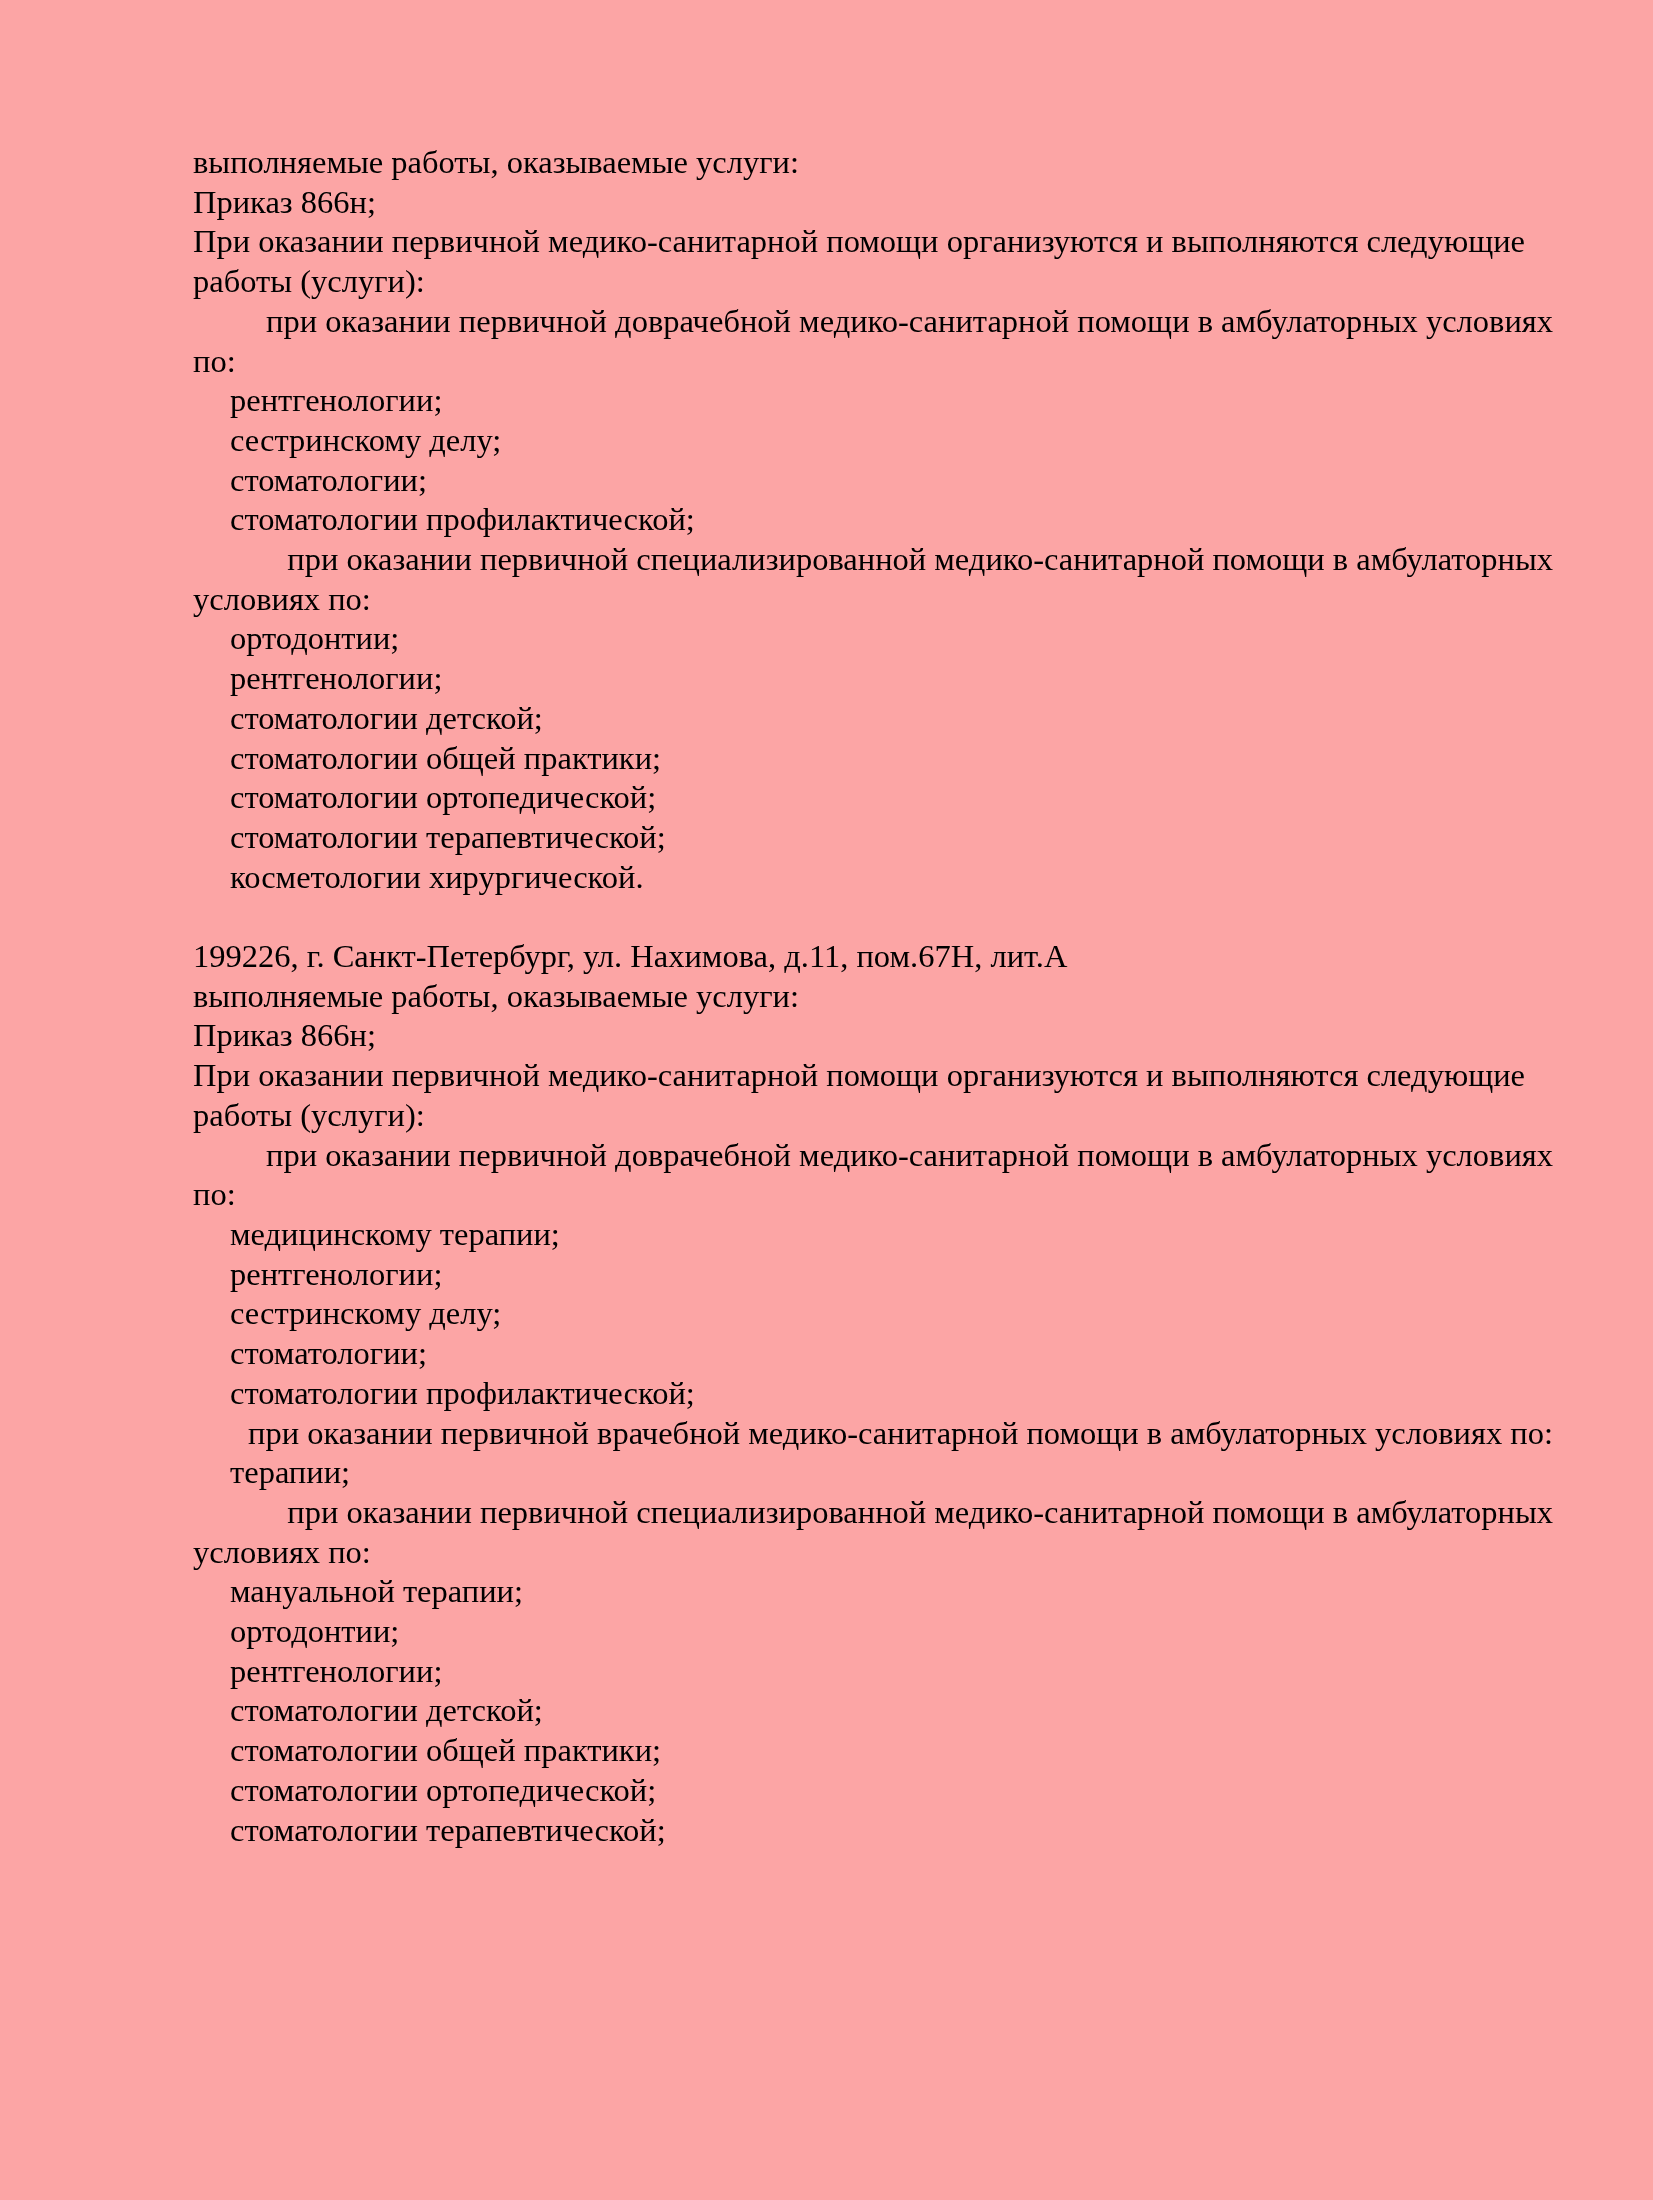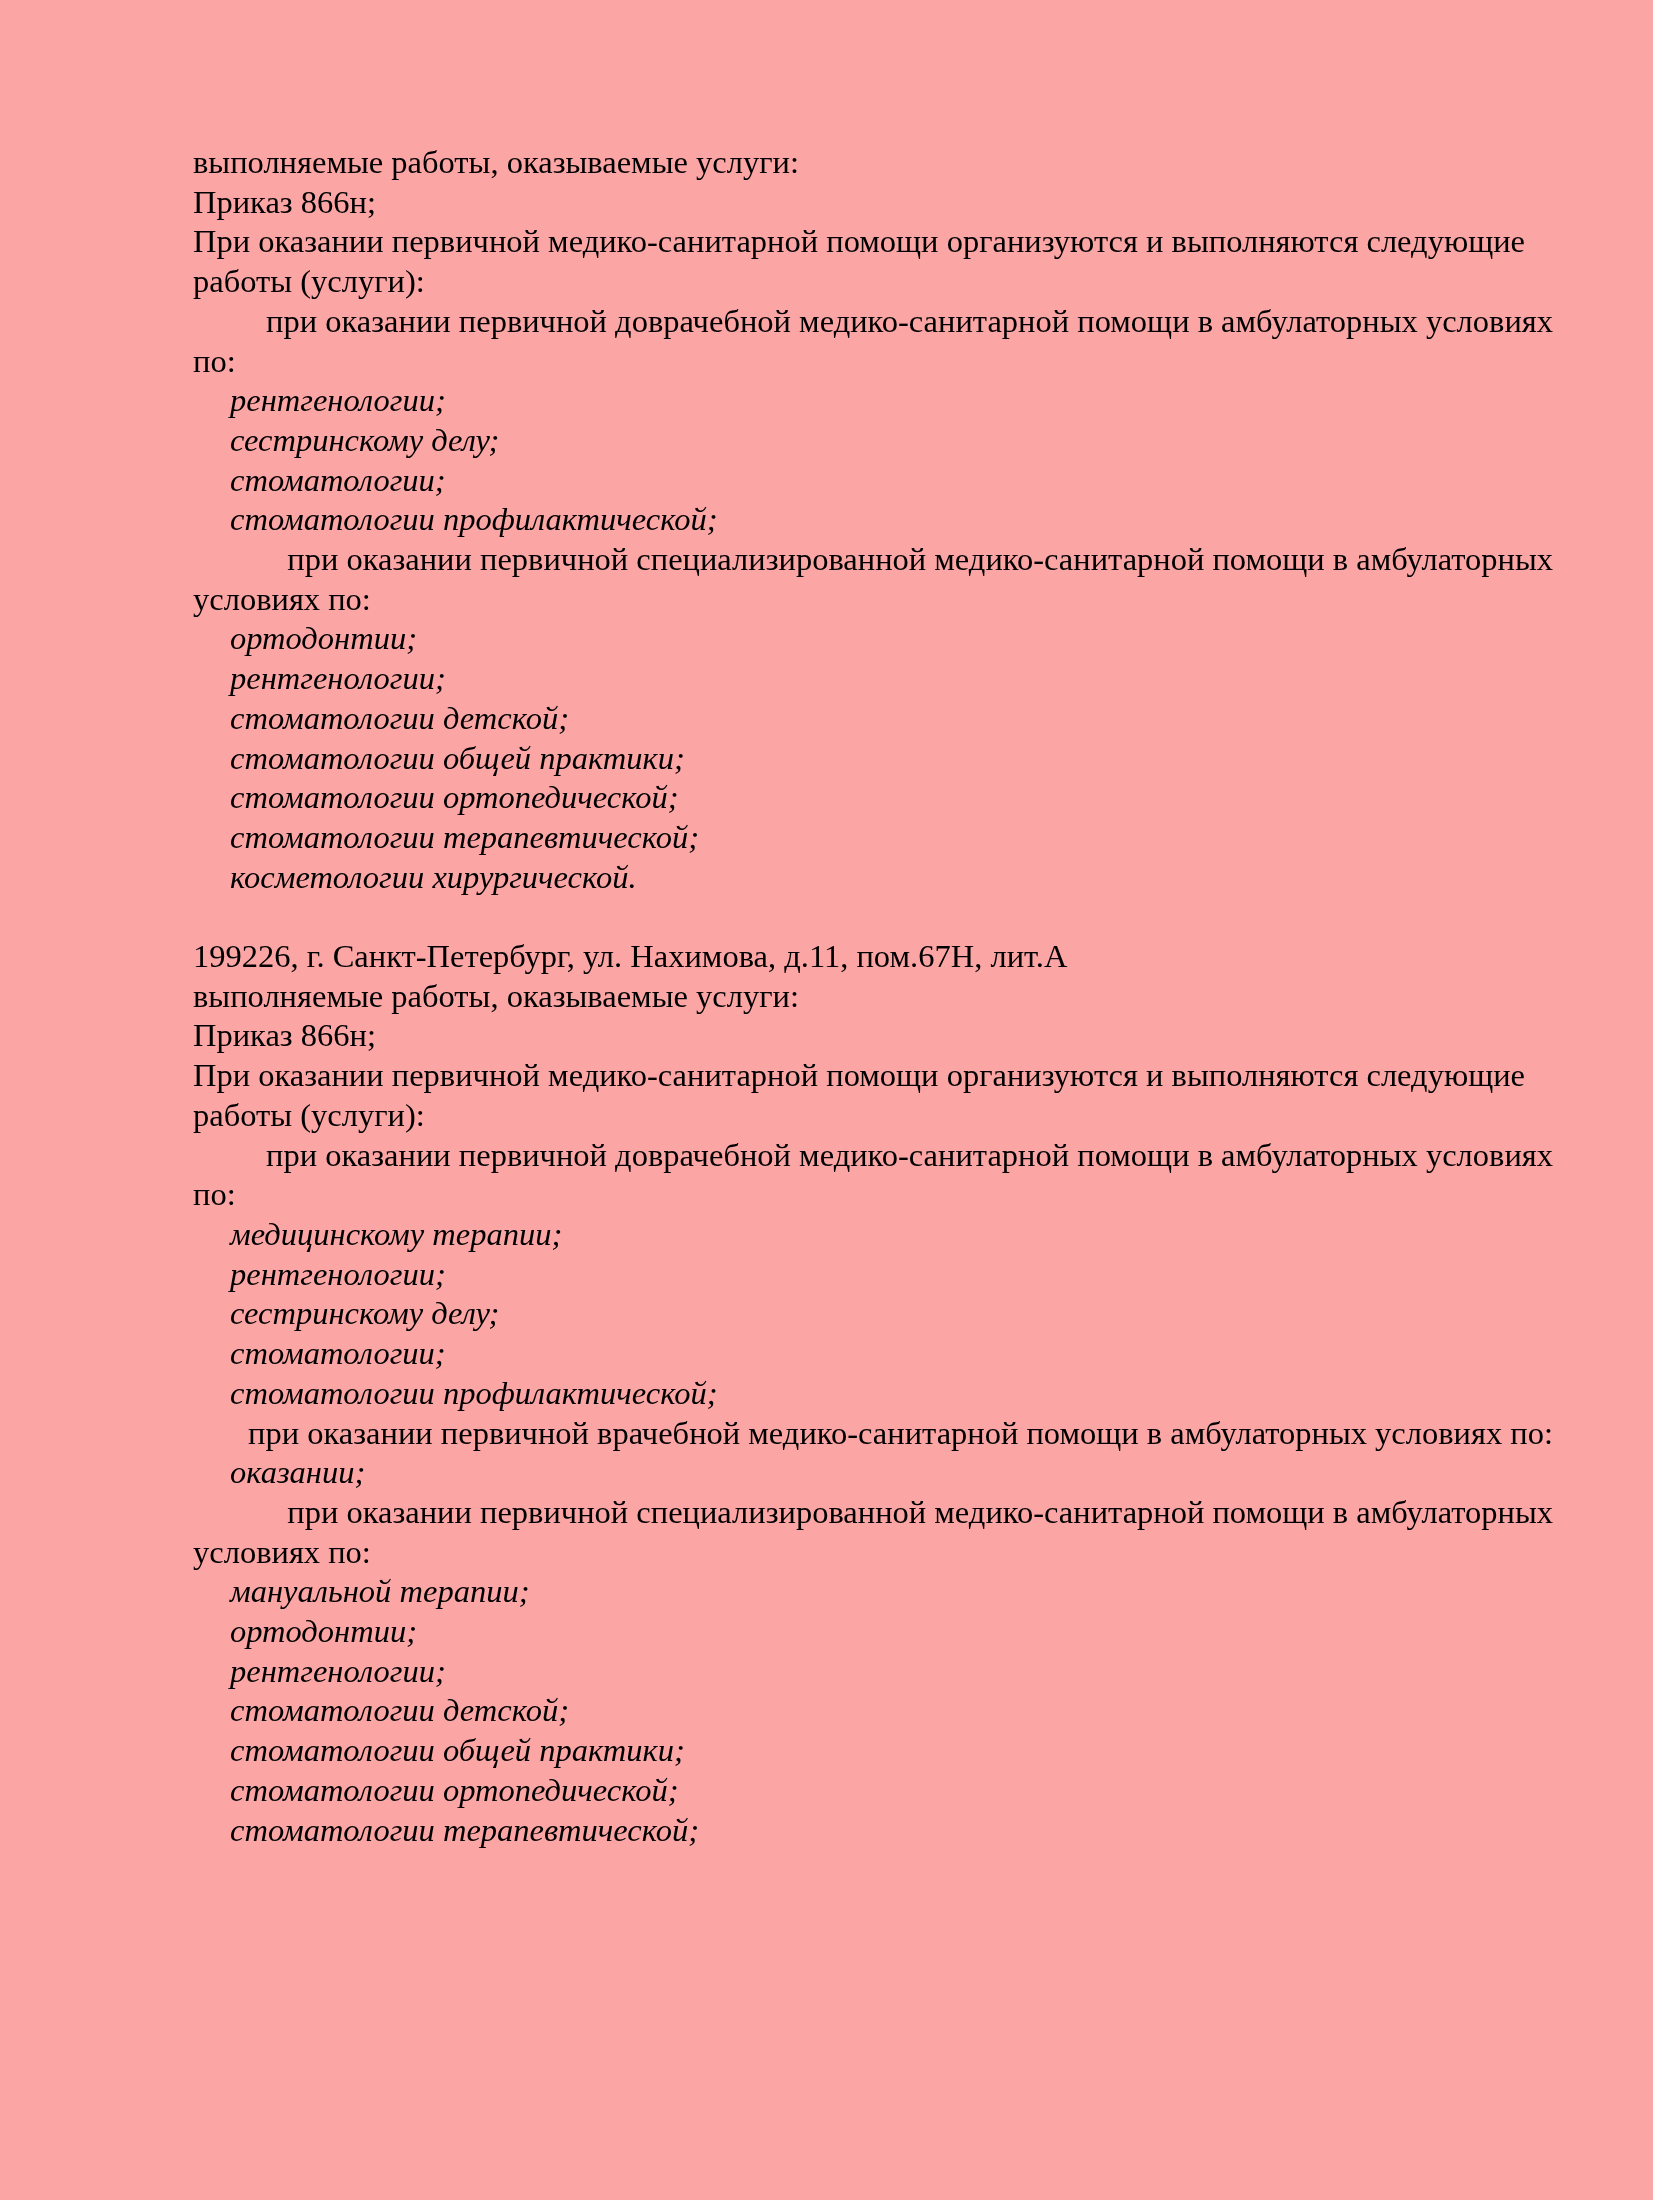--- a/index.html
+++ b/index.html
@@ -25,21 +25,21 @@
     line-height: 39.7px;
     font-weight: 400;
     letter-spacing: 0px;
   }
   .line {
     white-space: pre;
     min-height: 39.7px;
   }
   .indent-0 { padding-left: 0; }
   .indent-1 { padding-left: 17px; text-align: right; }
-  .indent-2 { padding-left: 37px; font-style: italic; }
+  .indent-2 { padding-left: 37px; }
 </style>
 </head>
 <body>
 
 <div class="page" style="background: #fca5a5; color: rgb(0, 0, 0);">
   <div class="text-block">
       <div class="line indent-0">выполняемые работы, оказываемые услуги:</div>
       <div class="line indent-0">Приказ 866н;</div>
       <div class="line indent-0">При оказании первичной медико-санитарной помощи организуются и выполняются следующие</div>
       <div class="line indent-0">работы (услуги):</div>
@@ -65,21 +65,21 @@
       <div class="line indent-0">При оказании первичной медико-санитарной помощи организуются и выполняются следующие</div>
       <div class="line indent-0">работы (услуги):</div>
       <div class="line indent-1">при оказании первичной доврачебной медико-санитарной помощи в амбулаторных условиях</div>
       <div class="line indent-0">по:</div>
       <div class="line indent-2">медицинскому терапии;</div>
       <div class="line indent-2">рентгенологии;</div>
       <div class="line indent-2">сестринскому делу;</div>
       <div class="line indent-2">стоматологии;</div>
       <div class="line indent-2">стоматологии профилактической;</div>
       <div class="line indent-1">при оказании первичной врачебной медико-санитарной помощи в амбулаторных условиях по:</div>
-      <div class="line indent-2">оказании;</div>
+      <div class="line indent-2">терапии;</div>
       <div class="line indent-1">при оказании первичной специализированной медико-санитарной помощи в амбулаторных</div>
       <div class="line indent-0">условиях по:</div>
       <div class="line indent-2">мануальной терапии;</div>
       <div class="line indent-2">ортодонтии;</div>
       <div class="line indent-2">рентгенологии;</div>
       <div class="line indent-2">стоматологии детской;</div>
       <div class="line indent-2">стоматологии общей практики;</div>
       <div class="line indent-2">стоматологии ортопедической;</div>
       <div class="line indent-2">стоматологии терапевтической;</div>
     </div>

